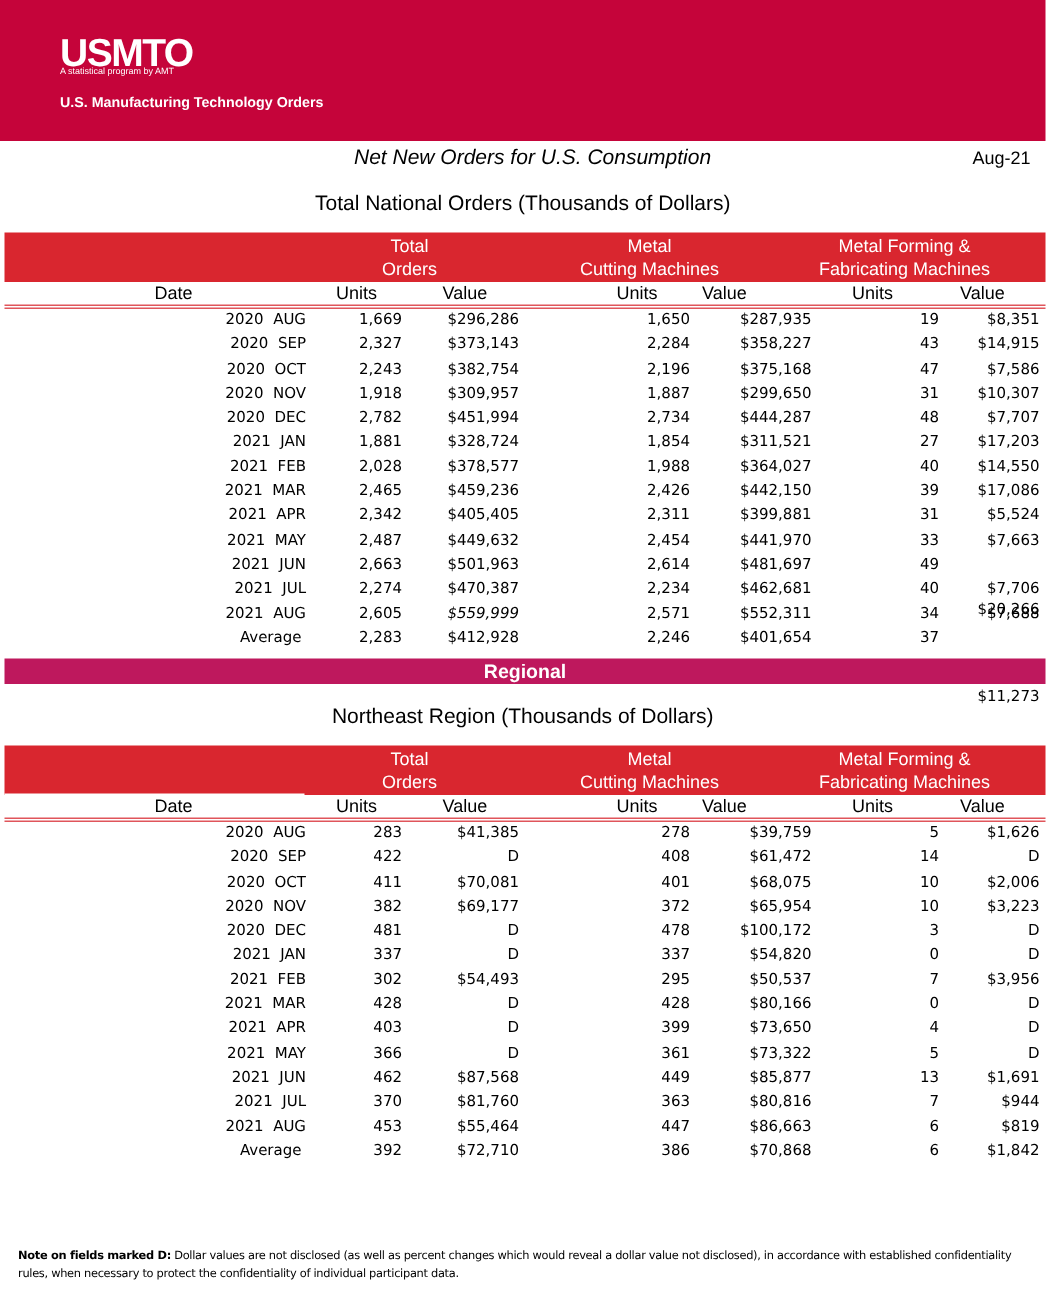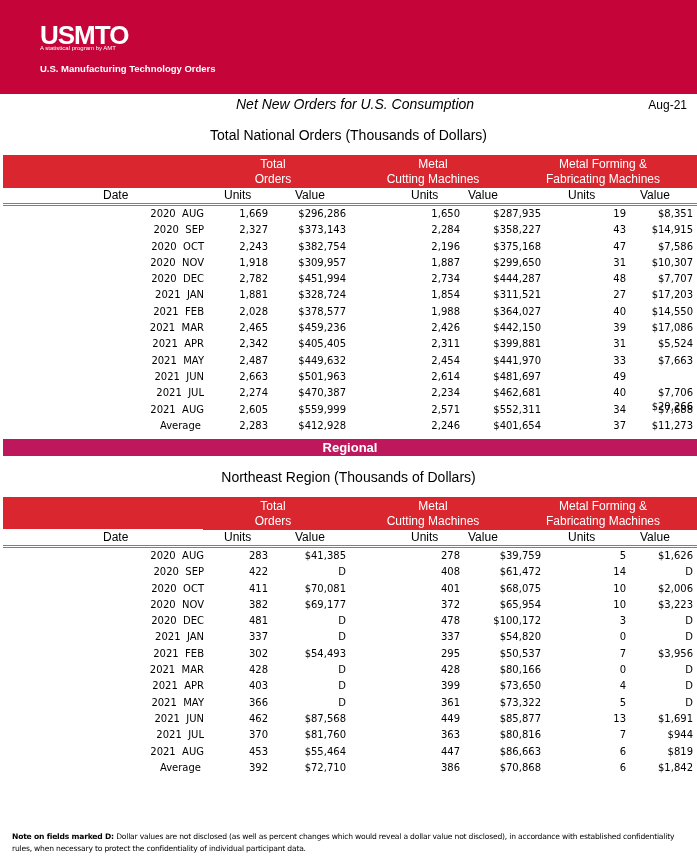--- a/index.html
+++ b/index.html
@@ -172,34 +172,34 @@
         <span class="c-tu" style="white-space: pre;">2,274</span>
         <span class="c-tv" style="white-space: pre;">$470,387</span>
         <span class="c-mu" style="white-space: pre;">2,234</span>
         <span class="c-mv" style="white-space: pre;">$462,681</span>
         <span class="c-fu" style="white-space: pre;">40</span>
         <span class="c-fv" style="white-space: pre;">$7,706</span>
       </div>
       <div class="row">
         <span class="c-date" style="white-space: pre;">2021  AUG</span>
         <span class="c-tu" style="white-space: pre;">2,605</span>
-        <span class="c-tv" style="white-space: pre;">$559,999</span>
+        <span class="c-tv" style="white-space: pre; font-style: italic;">$559,999</span>
         <span class="c-mu" style="white-space: pre;">2,571</span>
         <span class="c-mv" style="white-space: pre;">$552,311</span>
         <span class="c-fu" style="white-space: pre;">34</span>
         <span class="c-fv" style="white-space: pre;">$7,688</span>
       </div>
       <div class="row">
         <span class="c-date" style="right: 496px; white-space: pre;">Average</span>
         <span class="c-tu" style="white-space: pre;">2,283</span>
         <span class="c-tv" style="white-space: pre;">$412,928</span>
         <span class="c-mu" style="white-space: pre;">2,246</span>
         <span class="c-mv" style="white-space: pre;">$401,654</span>
         <span class="c-fu" style="white-space: pre;">37</span>
-        <span class="c-fv" style="white-space: pre;">$11,273</span>
+        <span class="c-fv" style="white-space: pre; margin-top: 39px;">$11,273</span>
       </div>
     </div>
 </div>
 
 <div class="regional">Regional</div>
 
 <div class="section-title" style="top:469px;">Northeast Region (Thousands of Dollars)</div>
 
 <div class="tbl" style="top:497px;">
   <div class="hdr">

